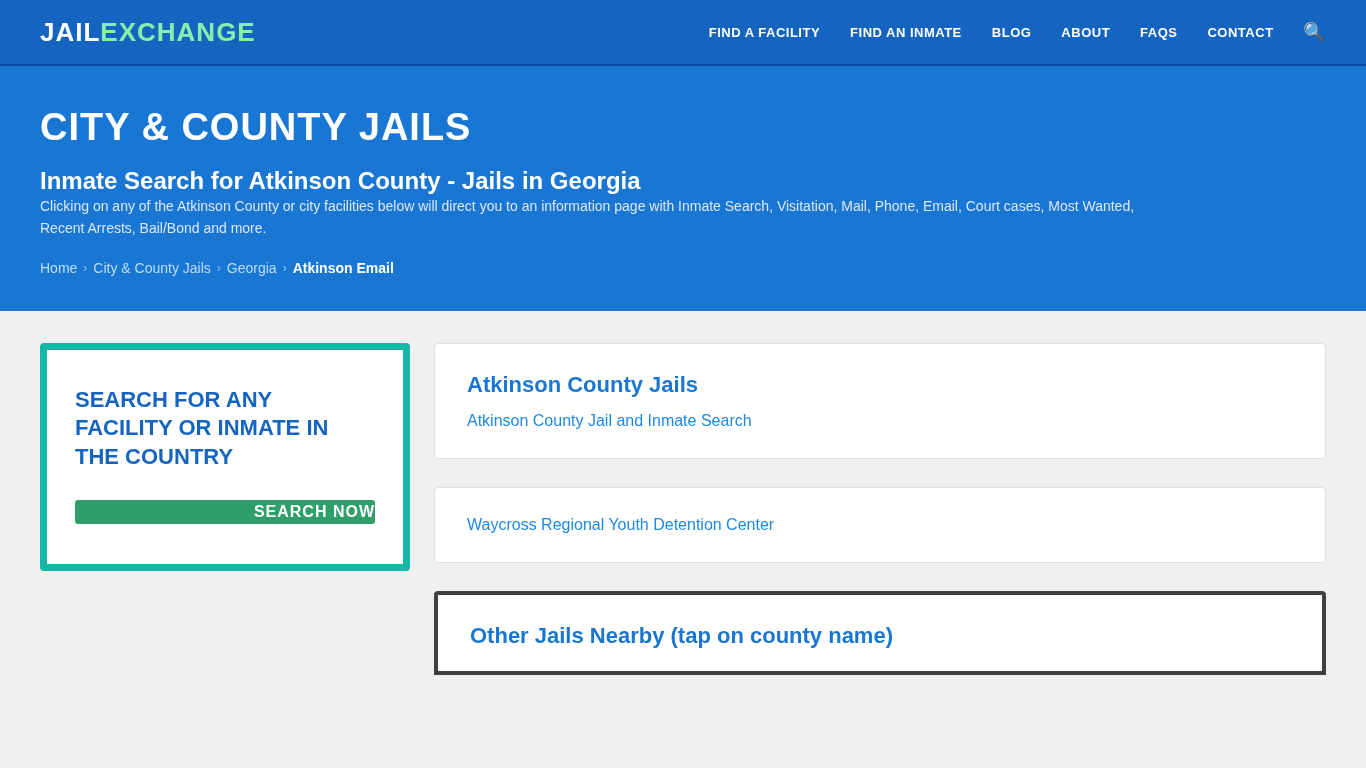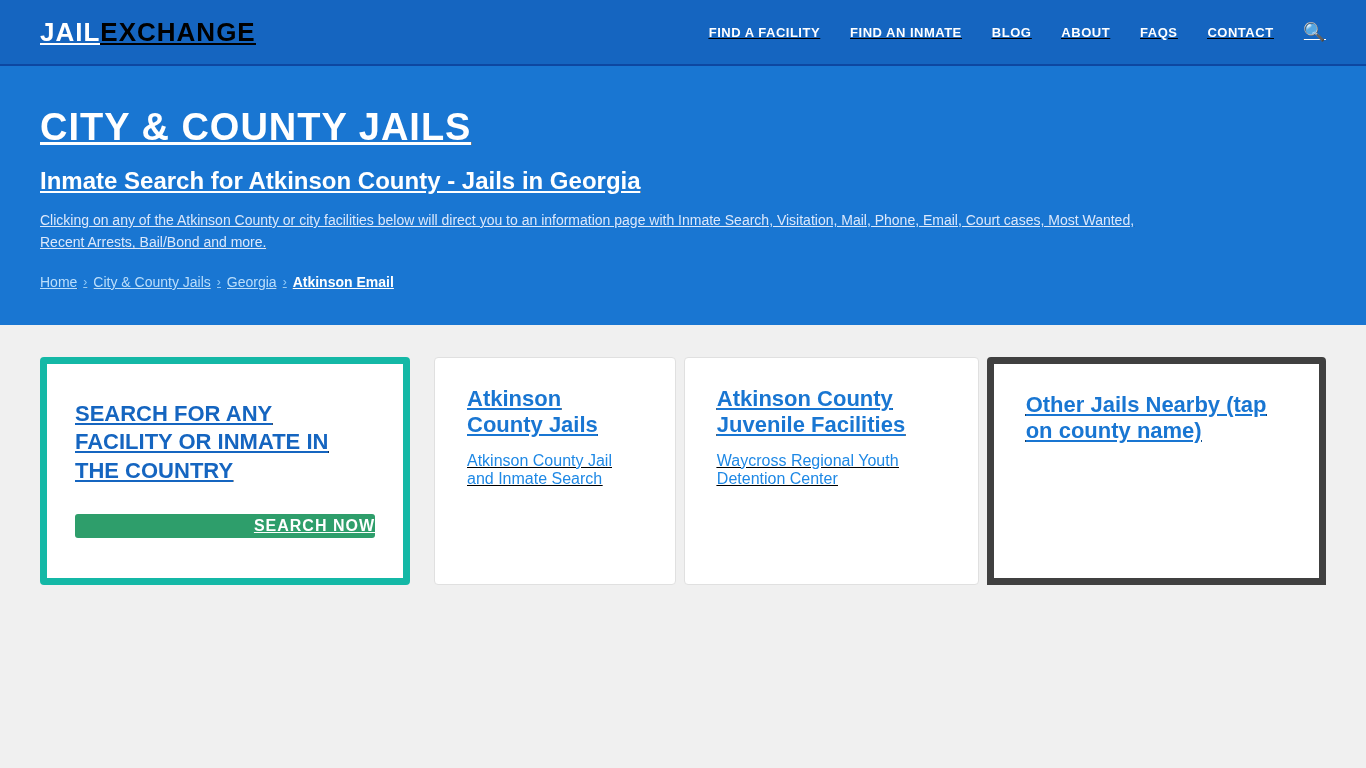--- a/index.html
+++ b/index.html
@@ -1,15 +1,15 @@
 <!DOCTYPE html>
 <html><head>
   <meta charset="utf-8">
   <style>
-    * { margin: 0; padding: 0; box-sizing: border-box; text-decoration: underline; }
+    * { margin: 0; padding: 0; box-sizing: border-box; }
     body { font-family: Arial, Helvetica, sans-serif; background: #f0f0f0; }
 
     
     .header {
       background: #1565c0;
       display: flex;
       align-items: center;
       justify-content: space-between;
       padding: 0 40px;
       height: 66px;
@@ -18,21 +18,21 @@
     .logo {
       display: flex;
       align-items: center;
       font-size: 26px;
       font-weight: 900;
       color: #fff;
       letter-spacing: 1px;
       text-decoration: none;
     }
     .logo-jail { color: #fff; }
-    .logo-exchange { color: #000000; }
+    .logo-exchange { color: #86efac; }
     .nav {
       display: flex;
       align-items: center;
       gap: 30px;
     }
     .nav-item {
       color: #fff;
       font-size: 13px;
       font-weight: 700;
       letter-spacing: 0.5px;
@@ -58,21 +58,20 @@
       color: #fff;
       font-size: 38px;
       font-weight: 900;
       letter-spacing: 1px;
       margin-bottom: 18px;
     }
     .hero-subtitle {
       color: #fff;
       font-size: 24px;
       font-weight: 700;
-      margin-bottom: 14px;
     }
     .hero-desc {
       color: #dce8fb;
       font-size: 14px;
       line-height: 1.6;
       max-width: 1100px;
       margin-bottom: 20px;
     }
     .breadcrumb {
       display: flex;
@@ -135,21 +134,22 @@
       width: 100%;
       cursor: pointer;
       text-transform: uppercase;
       text-align: right;
     }
 
     
     .content {
       flex: 1;
       display: flex;
-      gap: 8px;
+      flex-direction: column;
+      gap: 28px;
     }
     .facility-card {
       background: #fff;
       border: 1px solid #e0e0e0;
       border-radius: 4px;
       padding: 28px 32px;
     }
     .facility-card-title {
       color: #1976d2;
       font-size: 22px;
@@ -158,23 +158,23 @@
       cursor: pointer;
     }
     .facility-link {
       color: #1e88e5;
       font-size: 16px;
       cursor: pointer;
       text-decoration: none;
     }
     .facility-card-last {
       background: #fff;
-      border: 7px solid #404040;
+      border: 4px solid #404040;
       border-radius: 4px 4px 0 0;
-      padding: 28px 32px 19px 32px;
+      padding: 28px 32px 8px 32px;
     }
   </style>
 </head>
 <body>
 
 <header class="header">
   <a class="logo" href="#">
     <span class="logo-jail">JAIL</span>
       <span class="logo-exchange">EXCHANGE</span>
   </a>
@@ -214,21 +214,20 @@
   </aside>
 
   <section class="content">
 
     <div class="facility-card">
       <h3 class="facility-card-title">Atkinson County Jails</h3>
       <a class="facility-link" href="#">Atkinson County Jail and Inmate Search</a>
     </div>
 
     <div class="facility-card">
-      <h3 class="facility-card-title">Atkinson County Juvenile Facilities</h3>
       <a class="facility-link" href="#">Waycross Regional Youth Detention Center</a>
     </div>
 
     <div class="facility-card-last">
       <h3 class="facility-card-title">Other Jails Nearby (tap on county name)</h3>
     </div>
 
   </section>
 </main>
 

